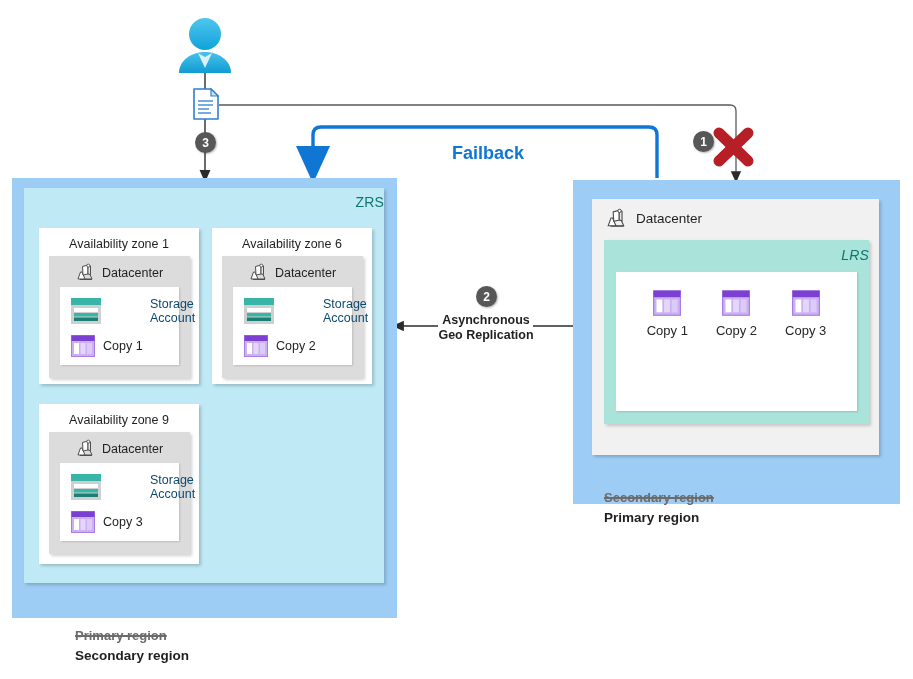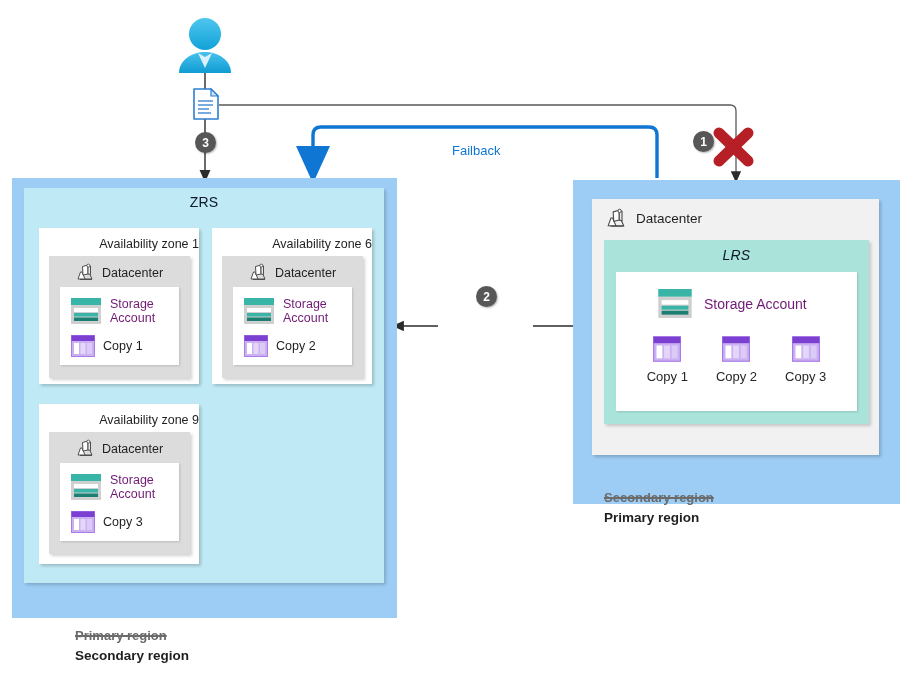--- a/index.html
+++ b/index.html
@@ -25,36 +25,36 @@
     background: #9dcdf5;
     box-sizing: border-box;
   }
   .zrs-panel {
     position: absolute;
     background: #bfeaf5;
     box-shadow: 2px 2px 3px rgba(0,0,0,0.18);
     box-sizing: border-box;
   }
   .panel-title {
-    text-align: center;
+    text-align: right;
     font-size: 14px;
-    color: #0f172a;
+    color: #0f766e;
     padding-top: 6px;
     letter-spacing: .2px;
   }
 
   
   .az-card {
     position: absolute;
     background: #ffffff;
     box-shadow: 2px 2px 3px rgba(0,0,0,0.2);
     box-sizing: border-box;
   }
   .az-title {
-    text-align: right;
+    text-align: center;
     font-size: 12.5px;
     color: #1f1f1f;
     padding-top: 9px;
   }
   .dc-box {
     position: absolute;
     background: #dcdcdc;
     box-shadow: 2px 2px 3px rgba(0,0,0,0.18);
     box-sizing: border-box;
   }
@@ -95,21 +95,21 @@
     box-shadow: 2px 2px 3px rgba(0,0,0,0.18);
     box-sizing: border-box;
   }
 
   
   .storage-icon { display:inline-block; width:30px; height:26px; position:relative; flex:0 0 auto;}
   .copy-icon { display:inline-block; width:24px; height:22px; position:relative; flex:0 0 auto;}
   .dc-icon { display:inline-block; width:19px; height:19px; position:relative; flex:0 0 auto;}
 
   .row-sa { display:flex; align-items:center; gap:9px; }
-  .row-sa .lbl { font-size:12.5px; line-height:14px; color:#701a75; }
+  .row-sa .lbl { font-size:12.5px; line-height:14px; color:#0c4a6e;margin-left:40px; }
   .row-copy { display:flex; align-items:center; gap:8px; }
   .row-copy .lbl { font-size:12.5px; color:#1f1f1f; }
 
   
   .badge {
     position:absolute;
     width:21px; height:21px;
     border-radius:50%;
     background:#575757;
     color:#ffffff;
@@ -132,22 +132,22 @@
     text-decoration-thickness: 1.5px;
   }
   .bold-lbl {
     font-size:13.5px;
     font-weight:bold;
     color:#1f1f1f;
     margin-top:5px;
   }
   .failback-lbl {
     position:absolute;
-    font-size:13px;
-    font-weight:normal;
+    font-size:18px;
+    font-weight:bold;
     color:#0f76d4;
   }
   .geo-lbl {
     position:absolute;
     text-align:center;
     font-size:12.5px;
     font-weight:bold;
     color:#1f1f1f;
     line-height:15px;
     width:160px;
@@ -382,32 +382,20 @@
       </span>
       <span>Datacenter</span>
     </div>
   </div>
 
   <div class="lrs-panel" style="left:604px; top:240px; width:265px; height:184px;">
     <div class="panel-title" style="font-size:14px; padding-top:7px;font-style:italic;">LRS</div>
   </div>
 
   <div class="inner-white" style="left:616px; top:272px; width:241px; height:139px;">
-    <div class="row-sa" style="padding:17px 0 0 42px; gap:12px;">
-      <span class="storage-icon" style="width:34px;height:29px;">
-        <svg width="34" height="29" viewBox="0 0 30 26">
-          <rect x="0" y="0" width="30" height="7" fill="#38b5a6"></rect>
-          <rect x="0" y="7" width="30" height="19" fill="#cfcfcf"></rect>
-          <rect x="3" y="10" width="24" height="4" fill="#ffffff"></rect>
-          <rect x="3" y="15" width="24" height="3.5" fill="#38b5a6"></rect>
-          <rect x="3" y="19.5" width="24" height="3.5" fill="#1b7f74"></rect>
-        </svg>
-      </span>
-      <span class="lbl" style="font-size:14px;">Storage Account</span>
-    </div>
 
     <div style="display:flex; justify-content:center; gap:28px; margin-top:18px;">
       <div style="text-align:center;">
         <span class="copy-icon" style="width:28px;height:26px;">
           <svg width="28" height="26" viewBox="0 0 24 22">
             <rect x="0.5" y="0.5" width="23" height="21" fill="#cbb0f2" stroke="#a97ce8" stroke-width="1"></rect>
             <rect x="0.5" y="0.5" width="23" height="5.5" fill="#7b3fd1"></rect>
             <rect x="3" y="8" width="5" height="11" fill="#ffffff"></rect>
             <rect x="9.5" y="8" width="5" height="11" fill="#e4d6f9"></rect>
             <rect x="16" y="8" width="5" height="11" fill="#ddcbf7"></rect>
@@ -446,14 +434,18 @@
     <div class="strike">Secondary region</div>
     <div class="bold-lbl">Primary region</div>
   </div>
 
   <div class="badge" style="left:693px; top:131px;">1</div>
   <div class="badge" style="left:476px; top:286px;">2</div>
   <div class="badge" style="left:195px; top:132px;">3</div>
 
   <div class="failback-lbl" style="left:452px; top:143px;">Failback</div>
 
+  <div class="geo-lbl" style="left:406px; top:313px;">
+    <div>Asynchronous</div>
+    <div>Geo Replication</div>
+  </div>
 
 </div>
 
 </body></html>

